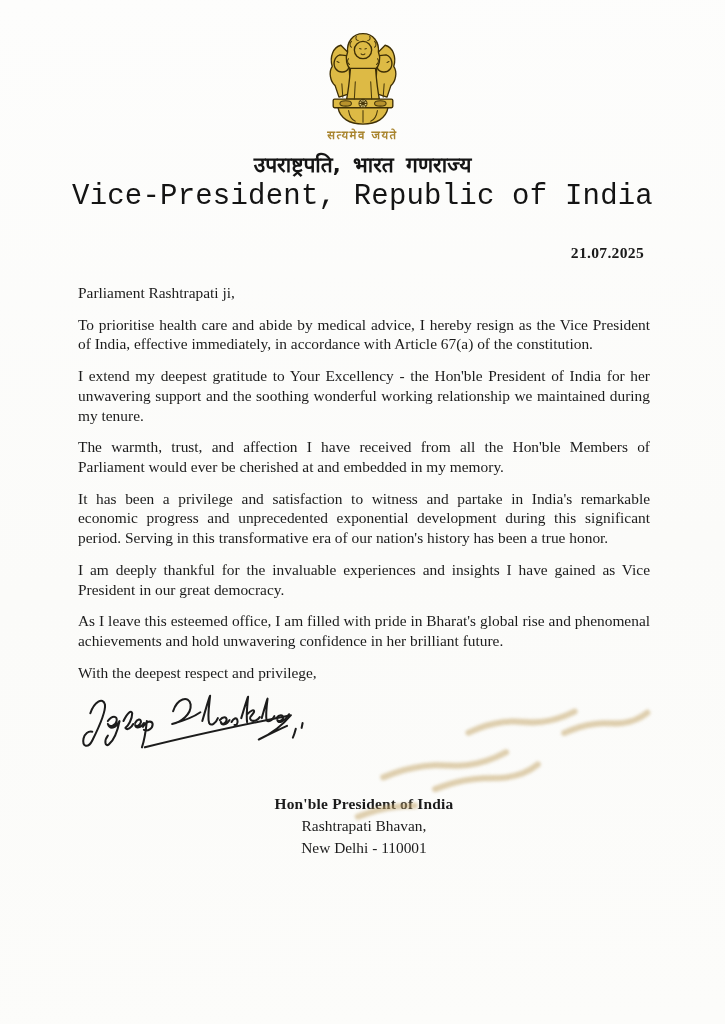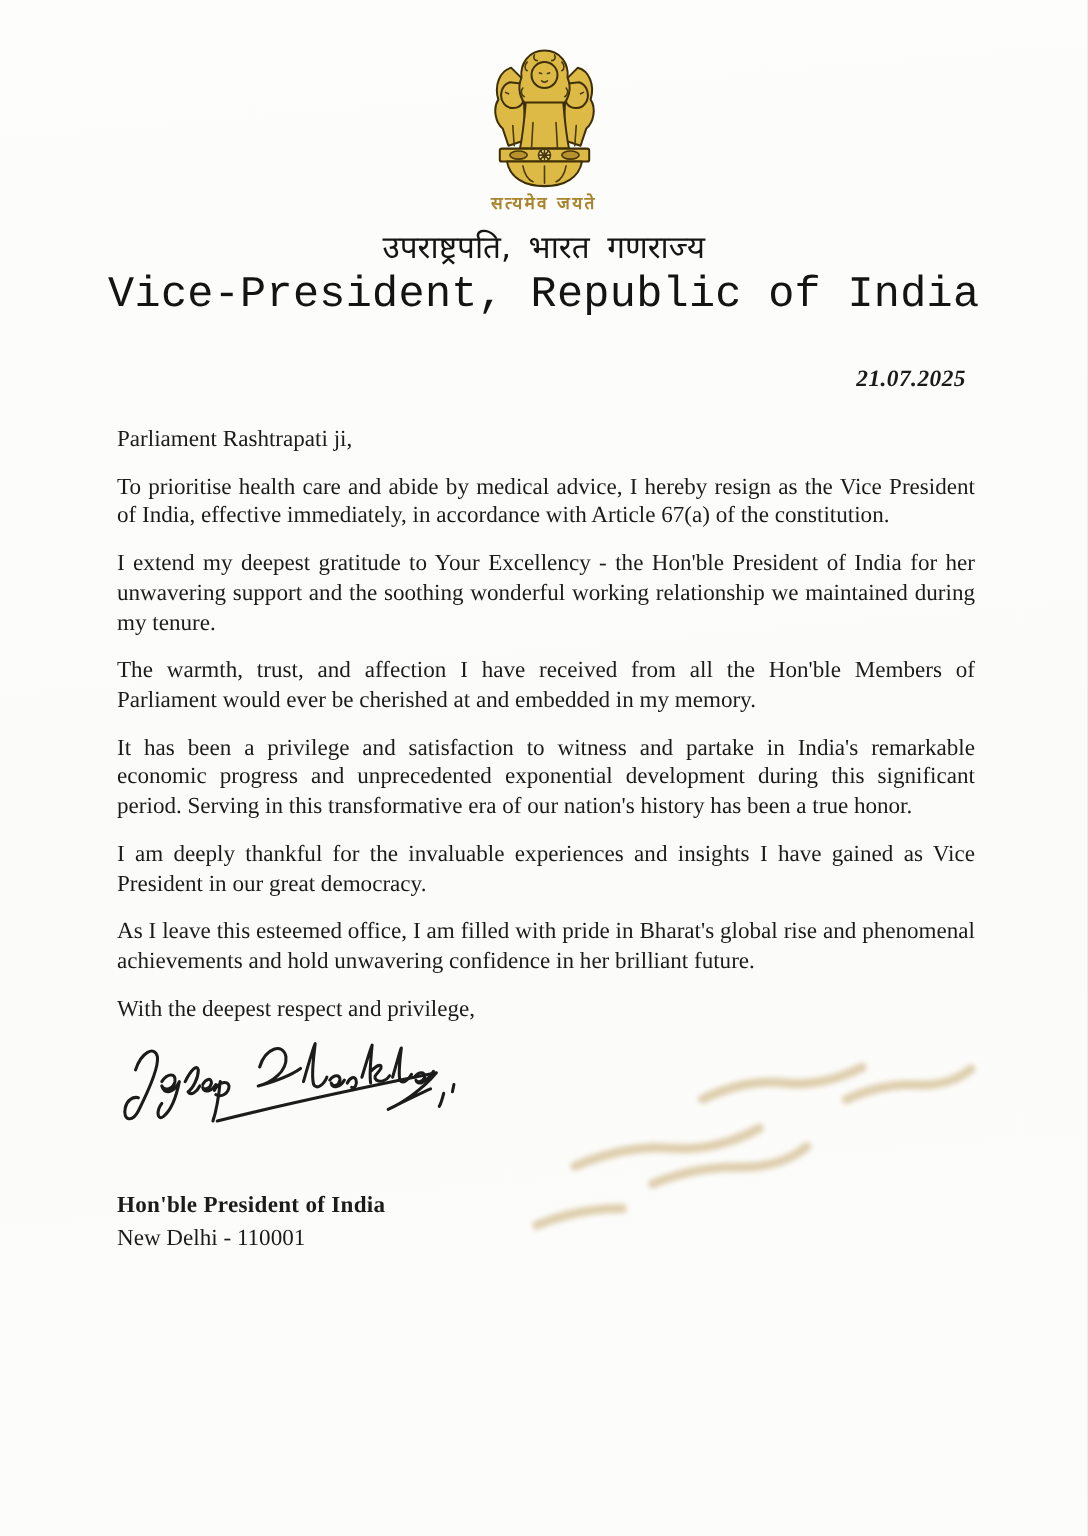--- a/index.html
+++ b/index.html
@@ -27,21 +27,21 @@
     font-size: 11.5px;
     font-weight: 600;
     letter-spacing: 1.5px;
     color: #a9852f;
     text-align: center;
   }
   .title-hindi {
     margin-top: 8px;
     font-family: "DejaVu Sans", sans-serif;
     font-size: 21px;
-    font-weight: 400;
+    font-weight: 700;
     word-spacing: 5px;
     color: #151515;
   }
   .title-english {
     margin-top: 2px;
     font-family: Liberation Mono, monospace;
     font-size: 29px;
     letter-spacing: 0.2px;
     color: #141414;
   }
@@ -53,39 +53,38 @@
     width: 572px;
     font-size: 15.4px;
     line-height: 1.28;
   }
   .date-line {
     text-align: right;
     padding-right: 6px;
     font-weight: bold;
     font-size: 15.6px;
     letter-spacing: 0.3px;
-    font-style: italic;
   }
   .salutation { margin-top: 20px; }
   .para { margin: 12px 0 0 0; text-align: justify; }
   .closing { margin-top: 12px; }
 
   .signature-block {
     position: relative;
     height: 74px;
     margin-top: 4px;
   }
   .signatory-name {
     font-weight: bold;
     font-size: 15.6px;
     margin-top: 2px;
     letter-spacing: 0.2px;
   }
 
-  .recipient-block { margin-top: 33px; line-height: 1.42; font-size: 15.4px; }
+  .recipient-block { margin-top: 33px; line-height: 1.42; font-size: 15.4px; text-align: center; }
   .recipient-name { font-weight: bold; letter-spacing: 0.2px; }
 
   
   .bleed-artifact {
     position: absolute;
     left: 322px; top: 708px;
     width: 340px; height: 105px;
     transform: rotate(-7deg);
     filter: blur(1.6px);
     opacity: 0.55;
@@ -179,20 +178,21 @@
 
           <path d="M223,44 C222,48 221,51 220,53"></path>
           <path d="M230,38 L229,43"></path>
         </g>
       </svg>
     </div>
 
 
     <div class="recipient-block">
       <div class="recipient-name">Hon'ble President of India</div>
+      <div>Rashtrapati Bhavan,</div>
       <div>New Delhi - 110001</div>
     </div>
   </div>
 
   <svg class="bleed-artifact" viewBox="0 0 340 105">
     <g stroke="#c6a96f" stroke-width="6" fill="none" stroke-linecap="round">
       <path d="M150,22 Q180,12 205,18 T258,14"></path>
       <path d="M245,34 Q270,26 292,30 T330,24"></path>
       <path d="M60,56 Q95,46 125,52 T185,46"></path>
       <path d="M110,74 Q140,66 168,70 T215,62"></path>

